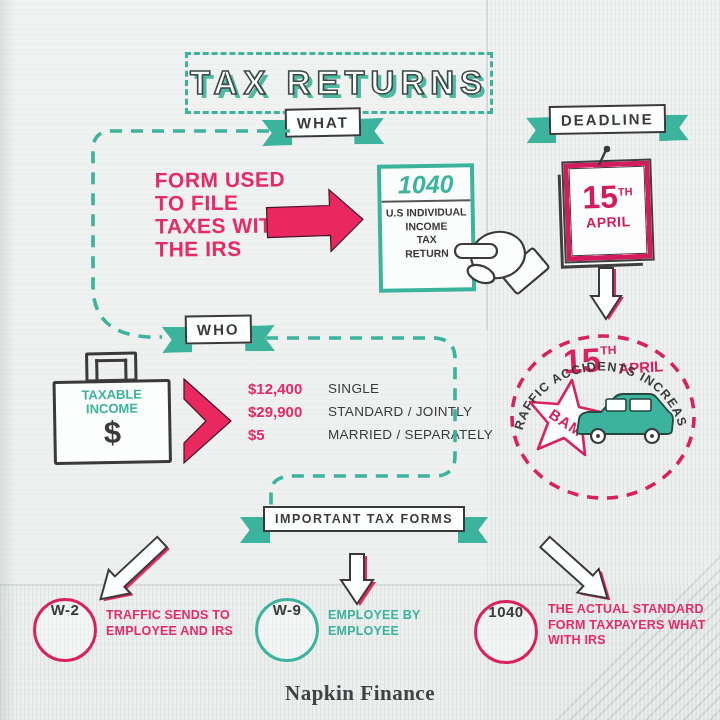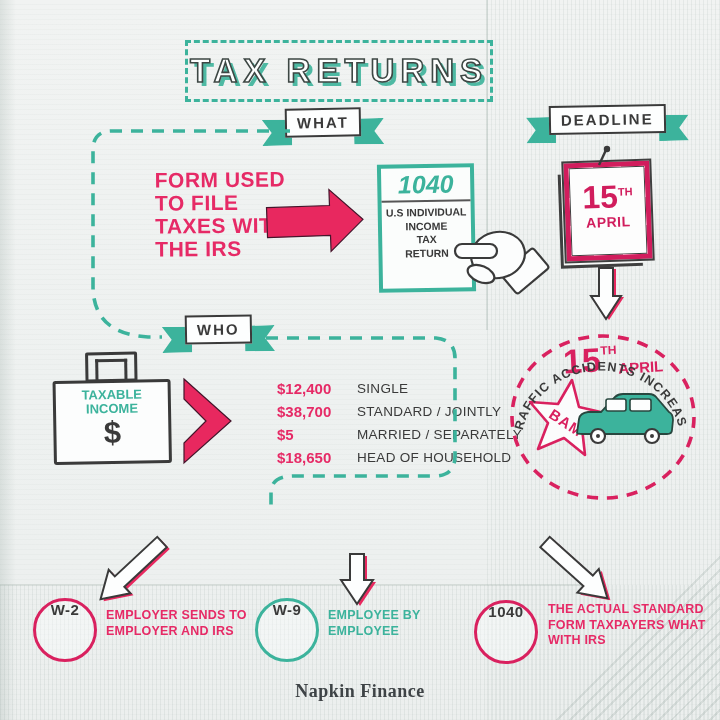--- a/index.html
+++ b/index.html
@@ -19,21 +19,21 @@
   .crease-v{left:486px;top:0;width:2px;height:330px;background:rgba(145,162,156,0.25);}
   .crease-h{left:0;top:584px;width:590px;height:2px;background:rgba(145,162,156,0.22);}
 
   
   .abs{position:absolute;}
   .pink{color:#e62a66;}
   .teal{color:#3cb39c;}
 
   
   .title-box{
-    left:185px;top:40px;width:302px;height:56px;
+    left:185px;top:52px;width:302px;height:56px;
     border:3px dashed #3cb39c;display:flex;align-items:center;justify-content:center;
   }
   .title-text{
     font-size:33px;font-weight:bold;letter-spacing:6px;color:#fdfefe;
     -webkit-text-stroke:1.6px #3d4744;
     text-shadow:4px 4px 0 rgba(60,179,154,0.9);
     white-space:nowrap;
   }
 
   
@@ -75,21 +75,21 @@
 
   
   .briefcase{left:50px;top:352px;width:124px;text-align:center;transform:rotate(-1deg);}
   .bc-handle{width:46px;height:24px;margin:0 auto;border:3px solid #3a3a3a;border-radius:2px;position:relative;}
   .bc-handle::after{content:"";position:absolute;left:7px;right:7px;top:4px;bottom:-3px;border:3px solid #3a3a3a;border-bottom:none;}
   .bc-body{width:118px;height:84px;margin:-2px auto 0;border:3px solid #3a3a3a;border-radius:3px;background:#fcfdfd;padding-top:5px;box-sizing:border-box;}
   .bc-label{font-size:13px;font-weight:bold;line-height:14px;color:#3cb39c;}
   .bc-dollar{font-size:31px;font-weight:bold;line-height:34px;color:#3a3a3a;}
 
   .filing-list{left:248px;top:377px;}
-  .filing-list .row{display:flex;height:23px;align-items:center;margin-left:29px;}
+  .filing-list .row{display:flex;height:23px;align-items:center;}
   .filing-list .amt{width:80px;font-size:15px;font-weight:bold;color:#e62a66;}
   .filing-list .st{font-size:13.5px;font-weight:normal;color:#3a3a3a;letter-spacing:0.3px;}
 
   
   .acc-date{left:563px;top:342px;display:flex;color:#d9215f;font-weight:bold;transform:rotate(-3deg);}
   .acc-date .d{font-size:34px;line-height:34px;}
   .acc-date .sup{font-size:12px;margin-top:1px;}
   .acc-date .m{font-size:15px;margin-top:18px;margin-left:1px;}
 
   
@@ -99,21 +99,21 @@
     font-weight:bold;font-size:15px;color:#3a3a3a;letter-spacing:0.5px;
     background:rgba(253,254,254,0.4);
   }
   .circle.pink-b{border:3.5px solid #d9215f;}
   .circle.teal-b{border:3.5px solid #3cb39c;}
   .form-desc{position:absolute;font-weight:bold;font-size:12.5px;line-height:15.5px;letter-spacing:0.2px;}
 
   
   .brand{left:0;right:0;top:681px;text-align:center;
     font-family:"Liberation Serif","DejaVu Serif",serif;font-weight:bold;
-    font-size:18px;color:#3e4346;letter-spacing:0.5px;}
+    font-size:21px;color:#3e4346;letter-spacing:0.5px;}
 
   svg.overlay{position:absolute;left:0;top:0;z-index:5;pointer-events:none;}
   .layer{position:absolute;inset:0;z-index:2;}
 </style>
 </head>
 <body>
 
 <div id="stage">
 
   <div class="tex tex-grain"></div>
@@ -177,45 +177,46 @@
         <div class="bc-dollar">$</div>
       </div>
     </div>
 
     <div class="abs filing-list">
       <div class="row">
         <span class="amt">$12,400</span>
         <span class="st">SINGLE</span>
       </div>
       <div class="row">
-        <span class="amt">$38,700</span>
+        <span class="amt">$29,900</span>
         <span class="st">STANDARD / JOINTLY</span>
       </div>
       <div class="row">
         <span class="amt">$5</span>
         <span class="st">MARRIED / SEPARATELY</span>
-      </div>
-      <div class="row">
-        <span class="amt">$18,650</span>
-        <span class="st">HEAD OF HOUSEHOLD</span>
       </div>
     </div>
 
     <div class="abs acc-date">
       <span class="d">15</span>
       <span class="sup">TH</span>
       <span class="m">APRIL</span>
     </div>
 
+    <div class="abs ribbon ribbon-forms">
+      <span class="wing l"></span>
+      <span class="box">IMPORTANT TAX FORMS</span>
+      <span class="wing r"></span>
+    </div>
 
     <div class="form-item">
       <div class="circle pink-b" style="left:33px;top:598px;">
         <span>W-2</span>
       </div>
-      <div class="form-desc pink" style="left:106px;top:608px;width:150px;">EMPLOYER SENDS TO EMPLOYER AND IRS</div>
+      <div class="form-desc pink" style="left:106px;top:608px;width:150px;">TRAFFIC SENDS TO EMPLOYEE AND IRS</div>
     </div>
 
     <div class="form-item">
       <div class="circle teal-b" style="left:255px;top:598px;">
         <span>W-9</span>
       </div>
       <div class="form-desc teal" style="left:328px;top:608px;width:120px;">EMPLOYEE BY EMPLOYEE</div>
     </div>
 
     <div class="form-item">

